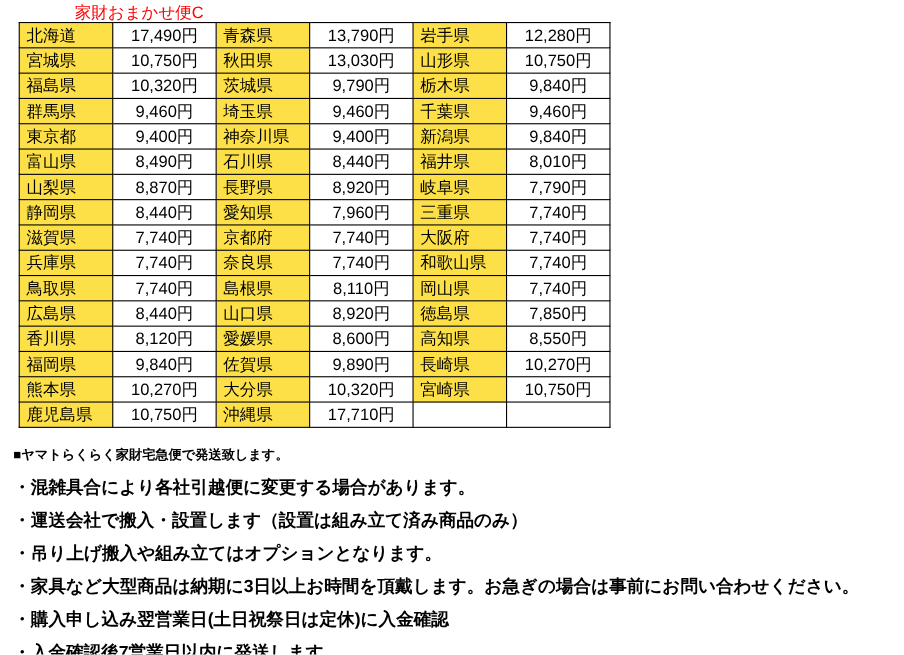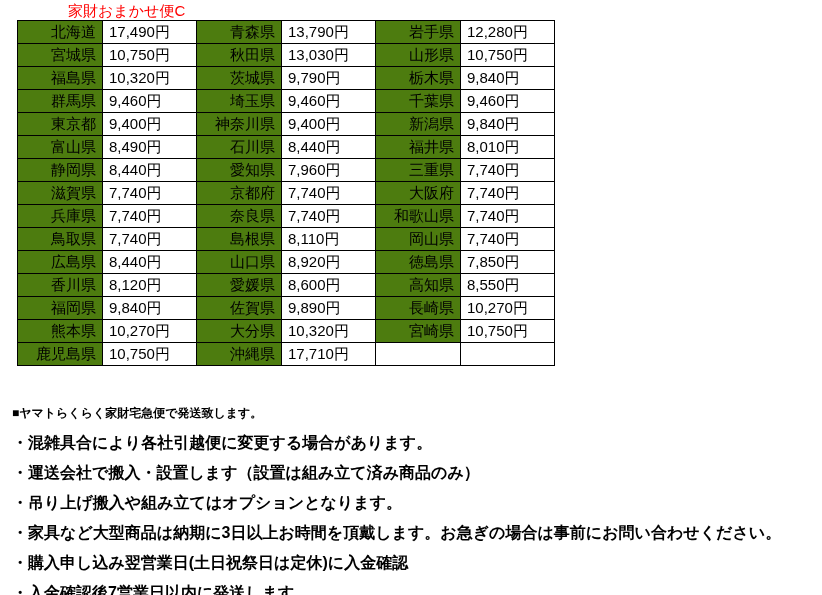--- a/index.html
+++ b/index.html
@@ -42,28 +42,28 @@
   }
   table.fee-table td {
     border: 1px solid #000000;
     height: 23px;
     font-size: 15px;
     padding: 0 6px;
     box-sizing: border-box;
   }
   td.pref {
     width: 85px;
-    background: #4d7c0f;
-    text-align: right;
+    background: #fde047;
+    text-align: left;
     white-space: nowrap;
   }
   td.price {
     width: 94px;
     background: #ffffff;
-    text-align: left;
+    text-align: center;
     white-space: nowrap;
   }
   td.empty {
     width: 85px;
     background: #ffffff;
     border: 1px solid #000000;
   }
   td.empty-price {
     width: 94px;
     background: #ffffff;
@@ -138,20 +138,28 @@
             <td class="pref">新潟県</td>
             <td class="price">9,840円</td>
           </tr>
           <tr>
             <td class="pref">富山県</td>
             <td class="price">8,490円</td>
             <td class="pref">石川県</td>
             <td class="price">8,440円</td>
             <td class="pref">福井県</td>
             <td class="price">8,010円</td>
+          </tr>
+          <tr>
+            <td class="pref">山梨県</td>
+            <td class="price">8,870円</td>
+            <td class="pref">長野県</td>
+            <td class="price">8,920円</td>
+            <td class="pref">岐阜県</td>
+            <td class="price">7,790円</td>
           </tr>
           <tr>
             <td class="pref">静岡県</td>
             <td class="price">8,440円</td>
             <td class="pref">愛知県</td>
             <td class="price">7,960円</td>
             <td class="pref">三重県</td>
             <td class="price">7,740円</td>
           </tr>
           <tr>

